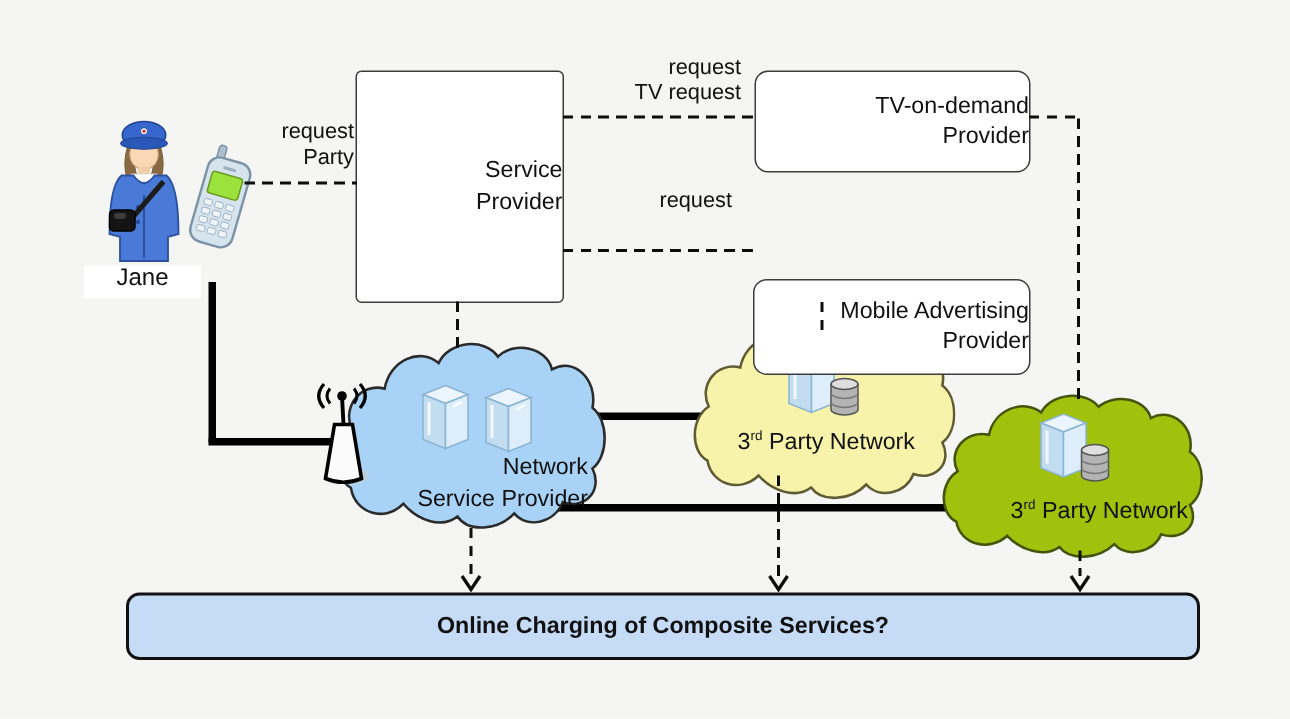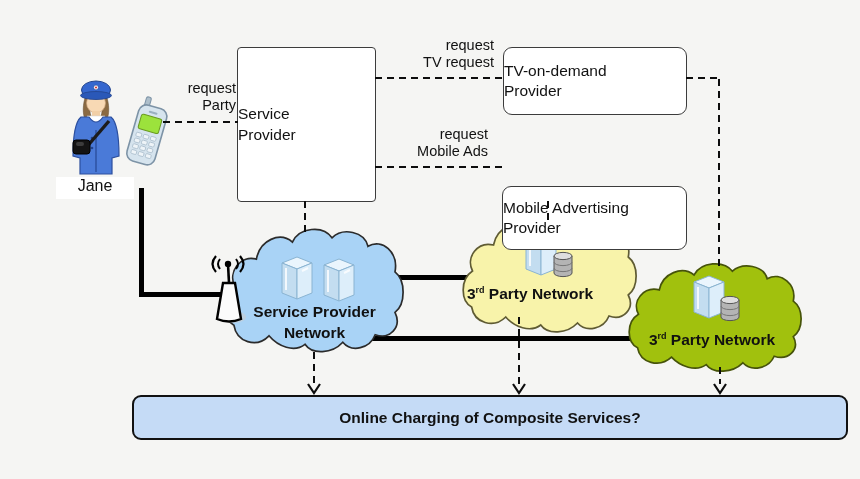--- a/index.html
+++ b/index.html
@@ -1,29 +1,29 @@
 <!DOCTYPE html>
 <html><head>
 <meta charset="utf-8">
 <style>
   html,body{margin:0;padding:0;}
   body{font-family:"Liberation Sans","DejaVu Sans",sans-serif;color:#111;}
   #stage{position:relative;width:860px;height:479px;background:#f5f5f3;overflow:hidden;}
   .abs{position:absolute;}
   .node{position:absolute;background:#fff;border:1.6px solid #3c3c3c;display:flex;flex-direction:column;
-        justify-content:center;align-items:flex-start;text-align:center;font-size:15.5px;line-height:1.3;}
+        justify-content:center;align-items:flex-end;text-align:center;font-size:15.5px;line-height:1.3;}
   .rq{position:absolute;text-align:right;font-size:14.5px;line-height:16.5px;}
   .dash-h{position:absolute;height:2px;background:repeating-linear-gradient(90deg,#0d0d0d 0,#0d0d0d 7px,transparent 7px,transparent 12px);}
   .dash-v{position:absolute;width:2px;background:repeating-linear-gradient(180deg,#0d0d0d 0,#0d0d0d 7px,transparent 7px,transparent 12px);}
   .solid{position:absolute;background:#000;}
-  .cloud-label{position:absolute;text-align:center;font-size:15.5px;line-height:21px;font-weight:bold;}
+  .cloud-label{position:absolute;text-align:right;font-size:15.5px;line-height:21px;}
   .cloud-label sup{font-size:9px;}
   .banner{position:absolute;left:84px;top:395px;width:712px;height:41px;border:2.2px solid #111;
           border-radius:9px;display:flex;align-items:center;justify-content:center;
-          font-weight:bold;font-size:15.5px;margin-left:48px;}
+          font-weight:bold;font-size:15.5px;}
   .jane-label{position:absolute;left:56px;top:177px;width:78px;height:22px;background:#fff;
           display:flex;justify-content:center;font-size:16px;}
 </style>
 </head>
 <body>
 
 <div id="stage">
 
   <svg class="abs" style="left:56px;top:76px;" width="116" height="118" viewBox="0 0 116 118">
     <g>
@@ -125,22 +125,22 @@
     <line x1="6" y1="14" x2="6" y2="36" stroke="#fff" stroke-width="2" opacity="0.8"></line>
   </svg>
   <svg class="abs" style="left:719px;top:295px;" width="22" height="28" viewBox="0 0 22 28">
     <path d="M2,5 v17 a9,3.6 0 0 0 18,0 v-17" fill="#b4b4b4" stroke="#555"></path>
     <path d="M2,11 a9,3.6 0 0 0 18,0" fill="none" stroke="#777"></path>
     <path d="M2,17 a9,3.6 0 0 0 18,0" fill="none" stroke="#777"></path>
     <ellipse cx="11" cy="5" rx="9" ry="3.6" fill="#dedede" stroke="#555"></ellipse>
   </svg>
 
   <div class="cloud-label" style="left:237px;top:301px;width:155px;">
+    <div>Network</div>
     <div>Service Provider</div>
-    <div>Network</div>
   </div>
   <div class="cloud-label" style="left:450px;top:280px;width:160px;">
     <span>3</span><sup>rd</sup><span> Party Network</span>
   </div>
   <div class="cloud-label" style="left:632px;top:326px;width:160px;">
     <span>3</span><sup>rd</sup><span> Party Network</span>
   </div>
 
   <svg class="abs" style="left:206px;top:251px;" width="46" height="74" viewBox="0 0 46 74">
     <ellipse cx="27" cy="66" rx="13" ry="6" fill="#cccccc" opacity="0.55"></ellipse>
@@ -169,21 +169,20 @@
   <div class="rq" style="left:150px;top:80px;width:86px;">
     <div>request</div>
     <div>Party</div>
   </div>
   <div class="rq" style="left:382px;top:37px;width:112px;">
     <div>request</div>
     <div>TV request</div>
   </div>
   <div class="rq" style="left:376px;top:126px;width:112px;">
     <div>request</div>
-    <div>Mobile Ads</div>
   </div>
 
   <div class="dash-h" style="left:163px;top:121px;width:75px;"></div>
   <div class="dash-h" style="left:375px;top:77px;width:128px;"></div>
   <div class="dash-h" style="left:686px;top:77px;width:34px;"></div>
   <div class="dash-v" style="left:718px;top:79px;height:188px;"></div>
   <div class="dash-h" style="left:375px;top:166px;width:127px;"></div>
   <div class="dash-v" style="left:304px;top:201px;height:31px;"></div>
   <div class="dash-v" style="left:547px;top:201px;height:21px;"></div>
   <div class="dash-v" style="left:313px;top:352px;height:32px;"></div>

